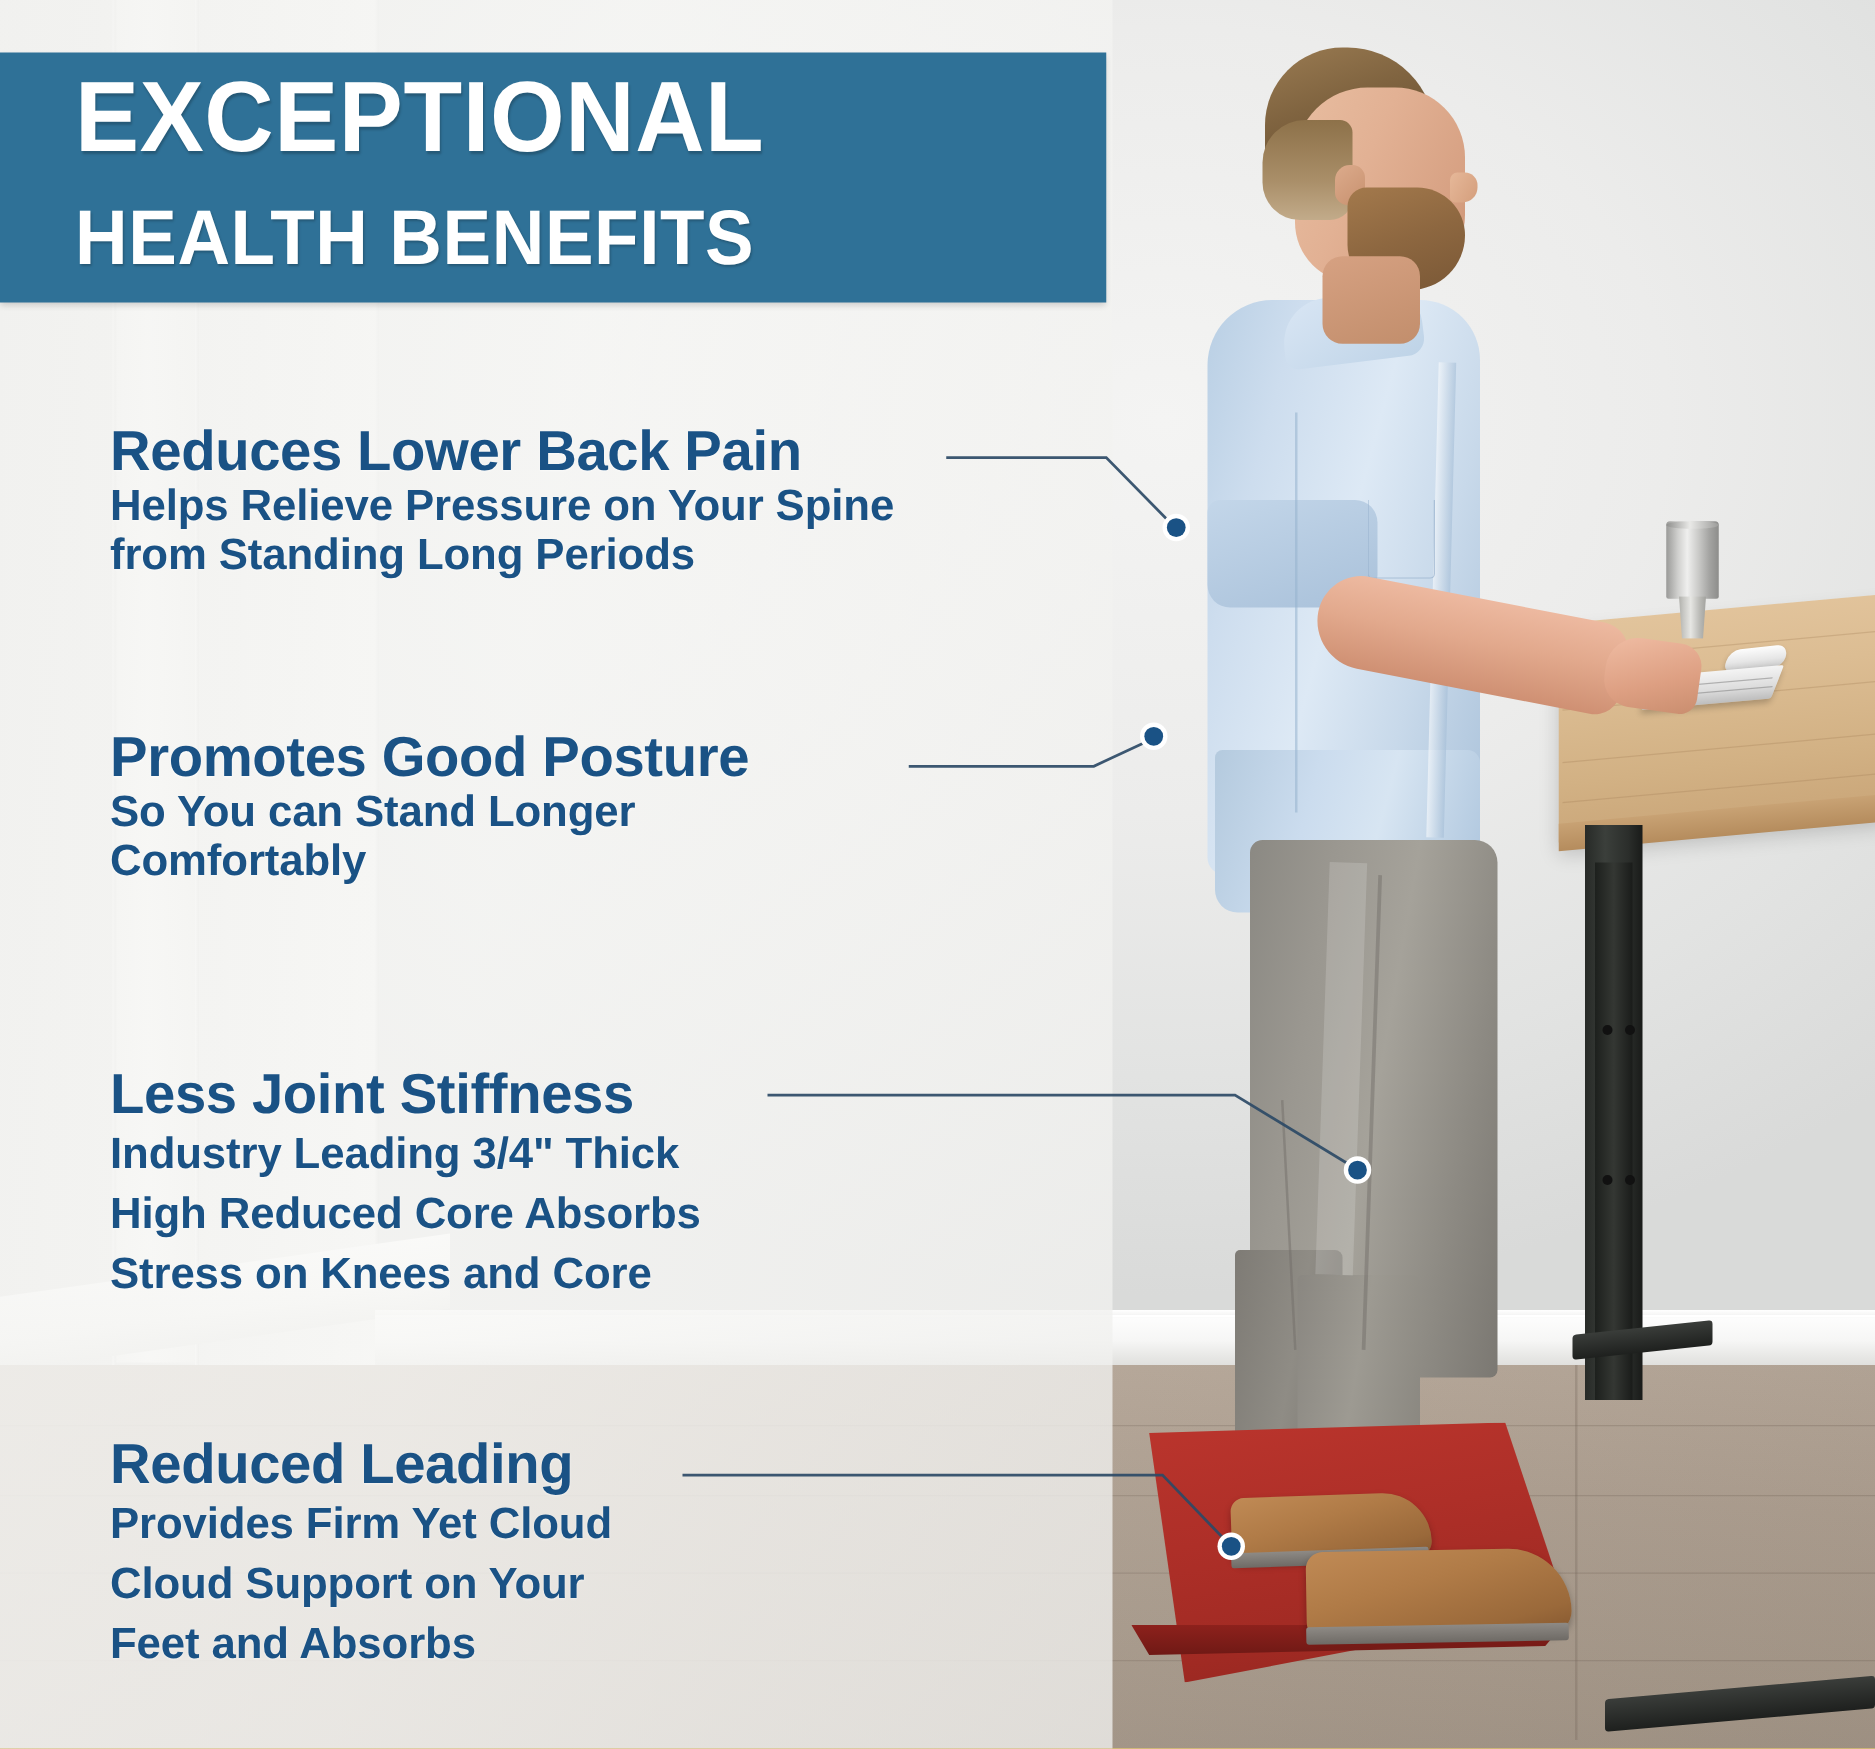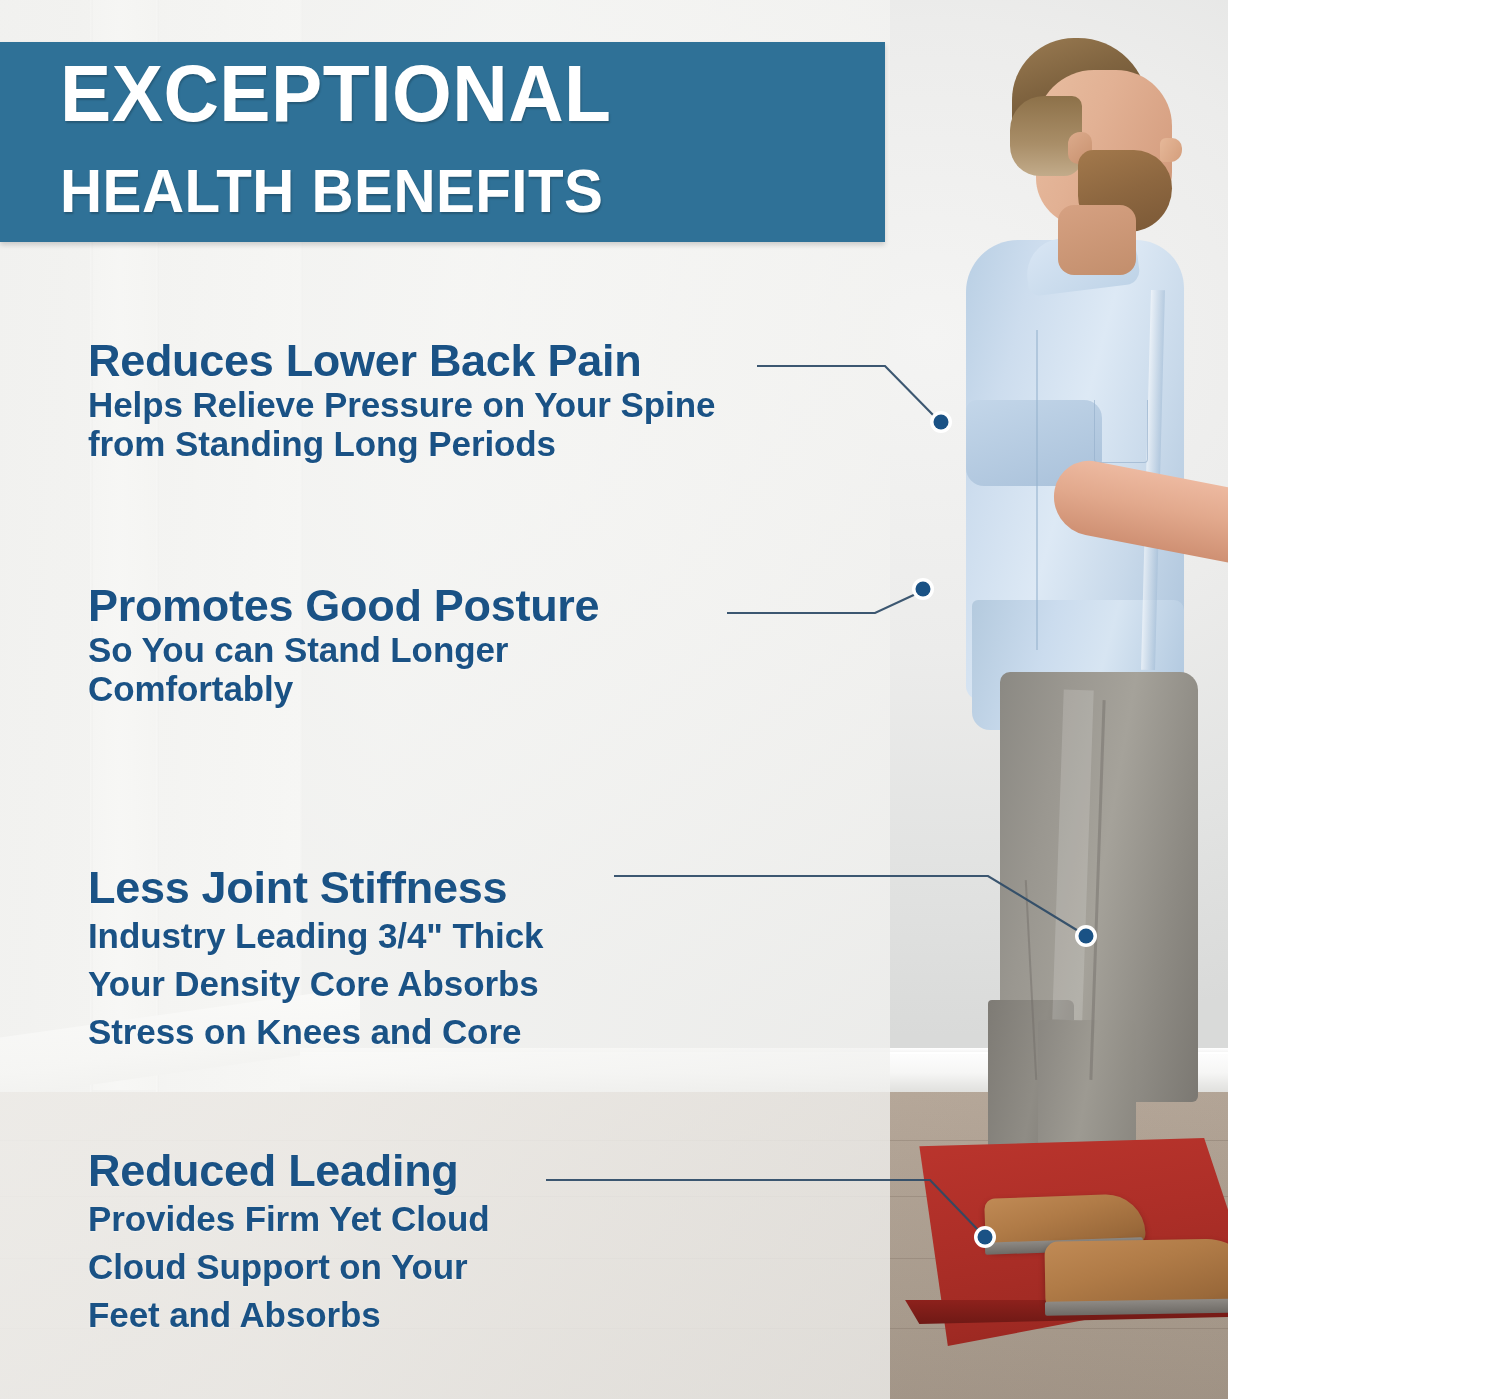--- a/index.html
+++ b/index.html
@@ -6,21 +6,21 @@
     margin: 0;
     padding: 0;
     background: #ffffff;
   }
   body {
     font-family: "Liberation Sans", sans-serif;
   }
 
   #infographic {
     position: relative;
-    width: 1228px;
+    width: 1500px;
     height: 1399px;
     overflow: hidden;
     background: #eab308;
   }
 
   
   .photo-scene {
     position: absolute;
     inset: 0;
     overflow: hidden;
@@ -569,25 +569,25 @@
   </div>
 
   <div class="benefit" style="top:338px;">
     <div class="benefit-title">Reduces Lower Back Pain</div>
     <div class="benefit-body">
       <div>Helps Relieve Pressure on Your Spine</div>
       <div>from Standing Long Periods</div>
     </div>
   </div>
 
-  <div class="benefit" style="top:852px;margin-top:13px;">
+  <div class="benefit" style="top:852px;">
     <div class="benefit-title">Less Joint Stiffness</div>
     <div class="benefit-body loose">
       <div>Industry Leading 3/4" Thick</div>
-      <div>Your Density Core Absorbs</div>
+      <div>High Reduced Core Absorbs</div>
       <div>Stress on Knees and Core</div>
     </div>
   </div>
 
   <div class="benefit" style="top:1148px;">
     <div class="benefit-title">Reduced Leading</div>
     <div class="benefit-body loose">
       <div>Provides Firm Yet Cloud</div>
       <div>Cloud Support on Your</div>
       <div>Feet and Absorbs</div>

